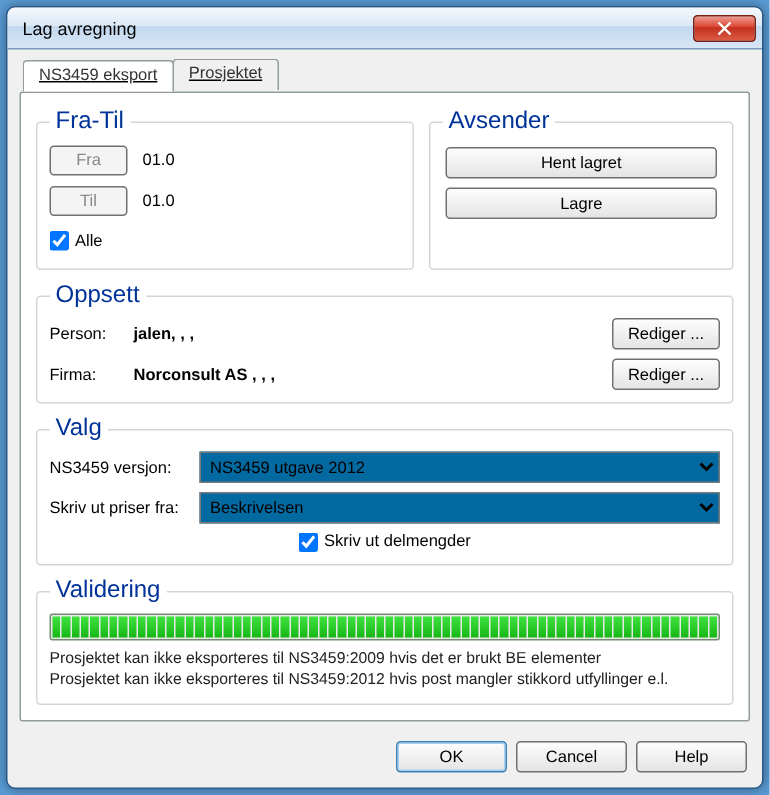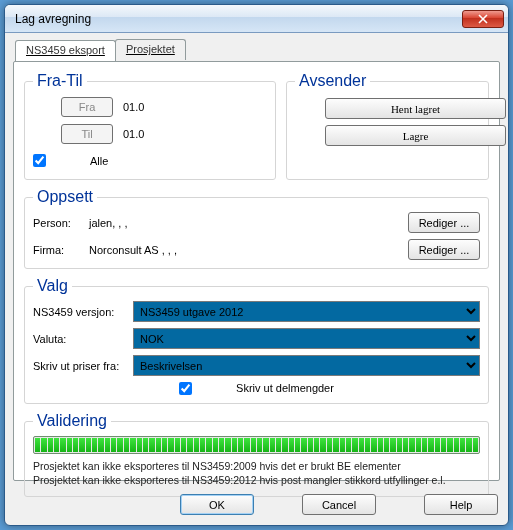--- a/index.html
+++ b/index.html
@@ -97,43 +97,42 @@
   .top-row fieldset { flex: 1; }
   .btn {
     height: 21px;
     border: 1px solid #707070;
     border-radius: 3px;
     background: linear-gradient(to bottom, #fdfdfd, #e4e4e4);
     font: inherit;
     cursor: pointer;
     padding: 0 8px;
     min-width: 60px;
-    margin-left: 28px;
   }
   .btn.small { min-width: 50px; height: 20px; }
-  .btn.wide { width: 100%; font-family: Liberation Serif, serif; }
+  .btn.wide { width: 100%; }
   .btn:disabled {
     color: #888;
     background: #f4f4f4;
     cursor: default;
   }
   .fra-disabled {
     width: 52px;
     text-align: center;
   }
-  .label { color: #000; margin-left: 40px; }
+  .label { color: #000; }
   .val { margin-left: 10px; }
   input[type=checkbox] {
     width: 13px; height: 13px; margin: 0 4px 0 0;
     vertical-align: middle;
   }
   .oppsett-stack { display: flex; flex-direction: column; gap: 6px; padding: 2px 2px; }
   .avs-row { display: flex; align-items: center; margin-bottom: 6px; }
   .avs-row .lbl { width: 56px; }
-  .avs-row .value { flex: 1; }
+  .avs-row .value { flex: 1; font-weight: bold; }
   .avs-row .btn { width: 72px; min-width: 72px; }
   select {
     height: 21px;
     border: 1px solid #7a7a7a;
     font: inherit;
     background: #0369a1;
     padding: 1px 2px;
   }
   .valg-row { display: flex; align-items: center; margin-bottom: 6px; }
   .valg-row .lbl { width: 100px; }
@@ -152,21 +151,21 @@
   }
   .progress .seg {
     flex: 1;
     background: linear-gradient(to bottom, #3ee43e, #16b516);
   }
   .valid-msg { font-size: 10.5px; color: #222; margin-bottom: 2px; }
   
   .bottom-btns {
     position: absolute;
     right: 2px; bottom: 2px;
-    display: flex; gap: 20px;
+    display: flex; gap: 6px;
   }
   .bottom-btns .btn { width: 74px; }
   .btn.default {
     border: 1px solid #3c7fb1;
     box-shadow: 0 0 0 1px #a3d1f5 inset;
   }
   .fra-stack { display:flex; flex-direction:column; gap:6px; }
   .fra-stack .row { height:21px; }
 </style>
 </head>
@@ -234,26 +233,20 @@
 
       <fieldset>
         <legend>Valg</legend>
         <div class="valg-row">
           <span class="lbl">NS3459 versjon:</span>
           <select>
             <option>NS3459 utgave 2012</option>
           </select>
         </div>
         <div class="valg-row">
-          <span class="lbl">Valuta:</span>
-          <select>
-            <option>NOK</option>
-          </select>
-        </div>
-        <div class="valg-row">
           <span class="lbl">Skriv ut priser fra:</span>
           <select>
             <option>Beskrivelsen</option>
           </select>
         </div>
         <div class="sub-check">
           <input type="checkbox" checked="" style="">
           <span class="label">Skriv ut delmengder</span>
         </div>
       </fieldset>

